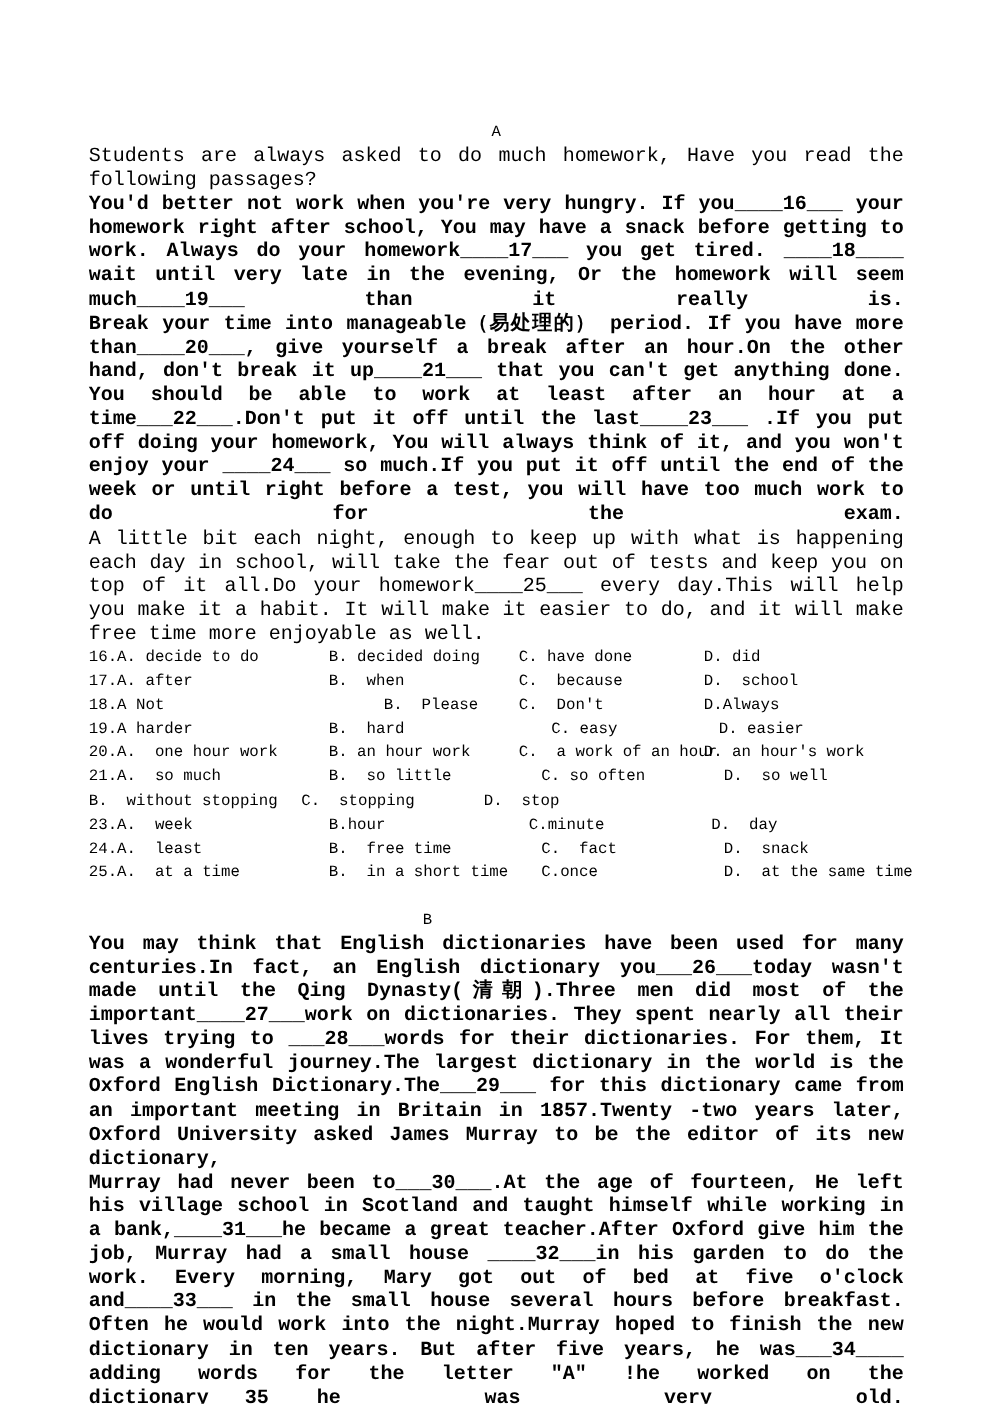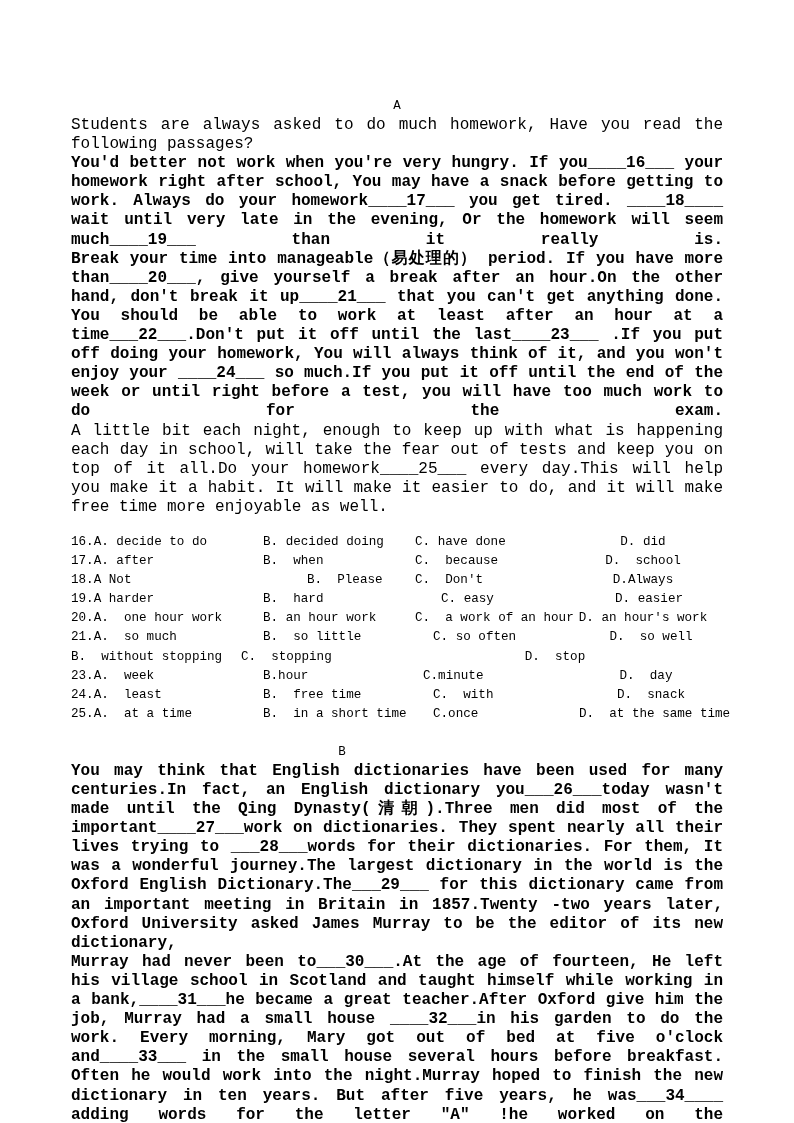--- a/index.html
+++ b/index.html
@@ -56,36 +56,36 @@
     text-align: justify;
     text-align-last: left;
   }
   .para p.jline {
     text-align-last: justify;
     font-weight: bold;
   }
 
   
   .mc-list {
-    margin-top: 16px;
+    margin-top: 0px;
   }
   .mc-row {
     display: flex;
     font-size: 12.6px;
     line-height: 19.1px;
     white-space: pre;
   }
   .mc-row .opt {
     white-space: pre;
     overflow: visible;
   }
   .mc-row .opt-a { width: 192px; flex: 0 0 192px; }
   .mc-row .opt-b { width: 152px; flex: 0 0 152px; }
   .mc-row .opt-c { width: 148px; flex: 0 0 148px; }
-  .mc-row .opt-d { flex: 1 1 auto; text-align: center; }
+  .mc-row .opt-d { flex: 1 1 auto; }
 
   .gap-block { height: 19px; }
 </style>
 </head>
 <body>
 
 <div class="page">
   <div class="content">
 
     <div class="section-letter">A</div>
@@ -150,21 +150,21 @@
       <div class="mc-row">
         <span class="opt opt-a"><span>23.</span><span>A.  week</span></span>
         <span class="opt opt-b">B.hour</span>
         <span class="opt opt-c" style="padding-left:8px;box-sizing:border-box">C.minute</span>
         <span class="opt opt-d" style="padding-left:6px;box-sizing:border-box">D.  day</span>
       </div>
 
       <div class="mc-row">
         <span class="opt opt-a"><span>24.</span><span>A.  least</span></span>
         <span class="opt opt-b">B.  free time</span>
-        <span class="opt opt-c" style="padding-left:18px;box-sizing:border-box">C.  with</span>
+        <span class="opt opt-c" style="padding-left:18px;box-sizing:border-box">C.  fact</span>
         <span class="opt opt-d" style="padding-left:16px;box-sizing:border-box">D.  snack</span>
       </div>
 
       <div class="mc-row">
         <span class="opt opt-a"><span>25.</span><span>A.  at a time</span></span>
         <span class="opt opt-b">B.  in a short time</span>
         <span class="opt opt-c" style="padding-left:18px;box-sizing:border-box">C.once</span>
         <span class="opt opt-d" style="padding-left:16px;box-sizing:border-box">D.  at the same time</span>
       </div>
 

